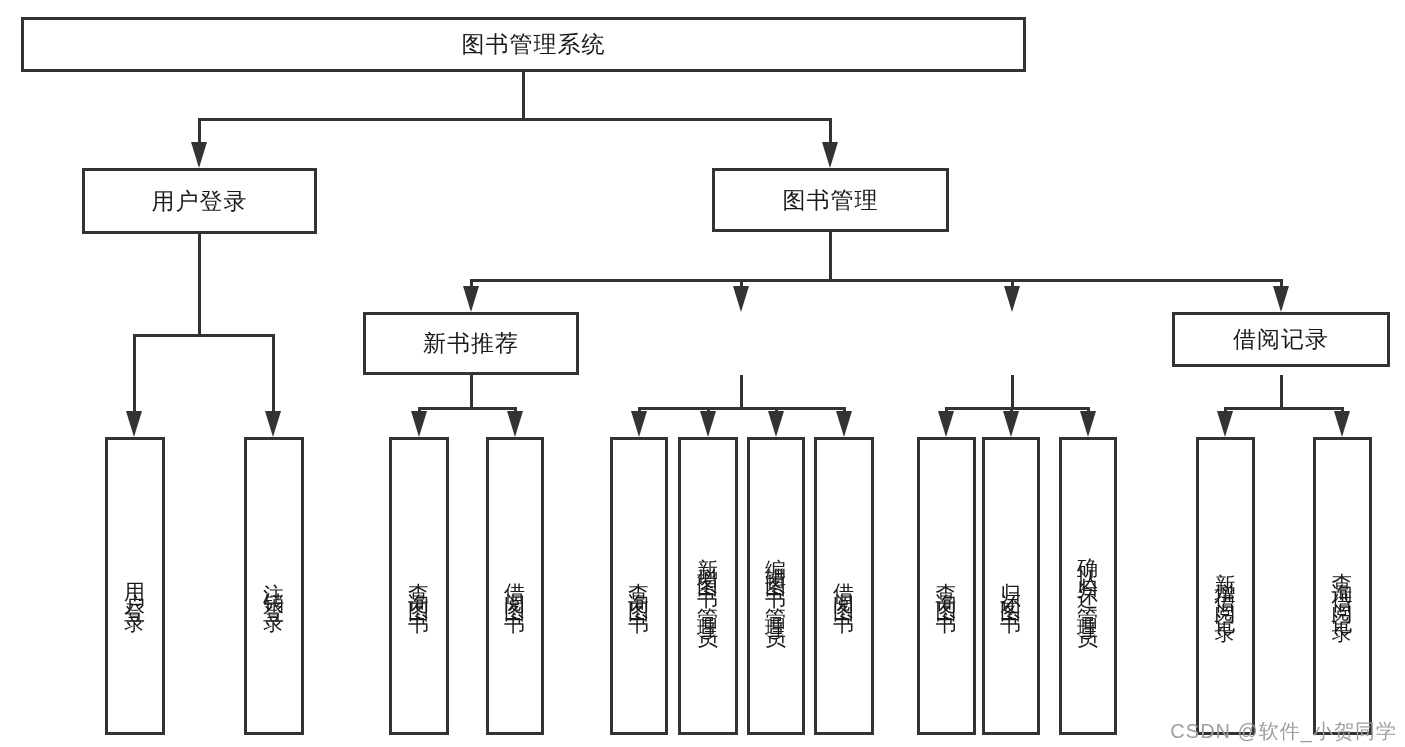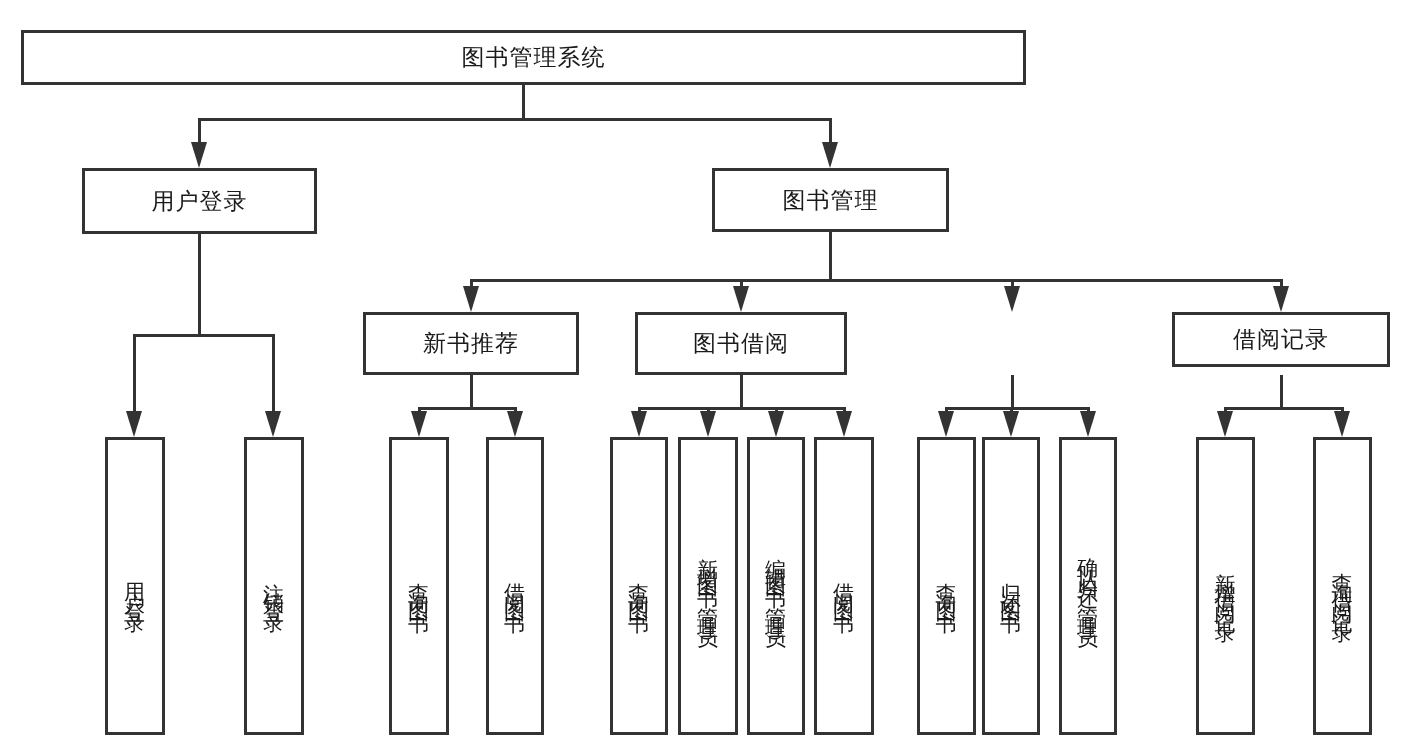--- a/index.html
+++ b/index.html
@@ -97,27 +97,26 @@
       <line x1="1088" y1="408" x2="1088" y2="413" stroke="#333333" stroke-width="3" shape-rendering="crispEdges"></line>
       <polygon points="1080,411 1096,411 1088,437" fill="#333333"></polygon>
       <line x1="1281" y1="375" x2="1281" y2="408" stroke="#333333" stroke-width="3" shape-rendering="crispEdges"></line>
       <line x1="1223.5" y1="408" x2="1343.5" y2="408" stroke="#333333" stroke-width="3" shape-rendering="crispEdges"></line>
       <line x1="1225" y1="408" x2="1225" y2="413" stroke="#333333" stroke-width="3" shape-rendering="crispEdges"></line>
       <polygon points="1217,411 1233,411 1225,437" fill="#333333"></polygon>
       <line x1="1342" y1="408" x2="1342" y2="413" stroke="#333333" stroke-width="3" shape-rendering="crispEdges"></line>
       <polygon points="1334,411 1350,411 1342,437" fill="#333333"></polygon>
     </svg>
 
-  <div class="node hnode" style="left:21px; top:30px; width:1005px; height:55px;padding-left:20px;">图书管理系统</div>
+  <div class="node hnode" style="left:21px; top:17px; width:1005px; height:55px;padding-left:20px;">图书管理系统</div>
 
   <div class="node hnode" style="left:82px; top:168px; width:235px; height:66px;">用户登录</div>
   <div class="node hnode" style="left:712px; top:168px; width:237px; height:64px;text-align:center;">图书管理</div>
 
   <div class="node hnode" style="left:363px; top:312px; width:216px; height:63px;">新书推荐</div>
-  <div class="node hnode" style="left:635px; top:312px; width:212px; height:63px;">图书借阅</div>
   <div class="node hnode" style="left:1172px; top:312px; width:218px; height:55px;">借阅记录</div>
 
   <div class="node vnode" style="left:105px; top:437px; width:60px; height:298px;">
     <span class="vlabel">用户登录</span>
   </div>
   <div class="node vnode" style="left:244px; top:437px; width:60px; height:298px;">
     <span class="vlabel">注销登录</span>
   </div>
 
   <div class="node vnode" style="left:389px; top:437px; width:60px; height:298px;">
@@ -150,14 +149,15 @@
     <span class="vlabel">确认归还（管理员）</span>
   </div>
 
   <div class="node vnode" style="left:1196px; top:437px; width:59px; height:298px;">
     <span class="vlabel">新增借阅记录</span>
   </div>
   <div class="node vnode" style="left:1313px; top:437px; width:59px; height:298px;">
     <span class="vlabel">查询借阅记录</span>
   </div>
 
+  <div class="watermark">CSDN @软件_小贺同学</div>
 
 </div>
 
 </body></html>

